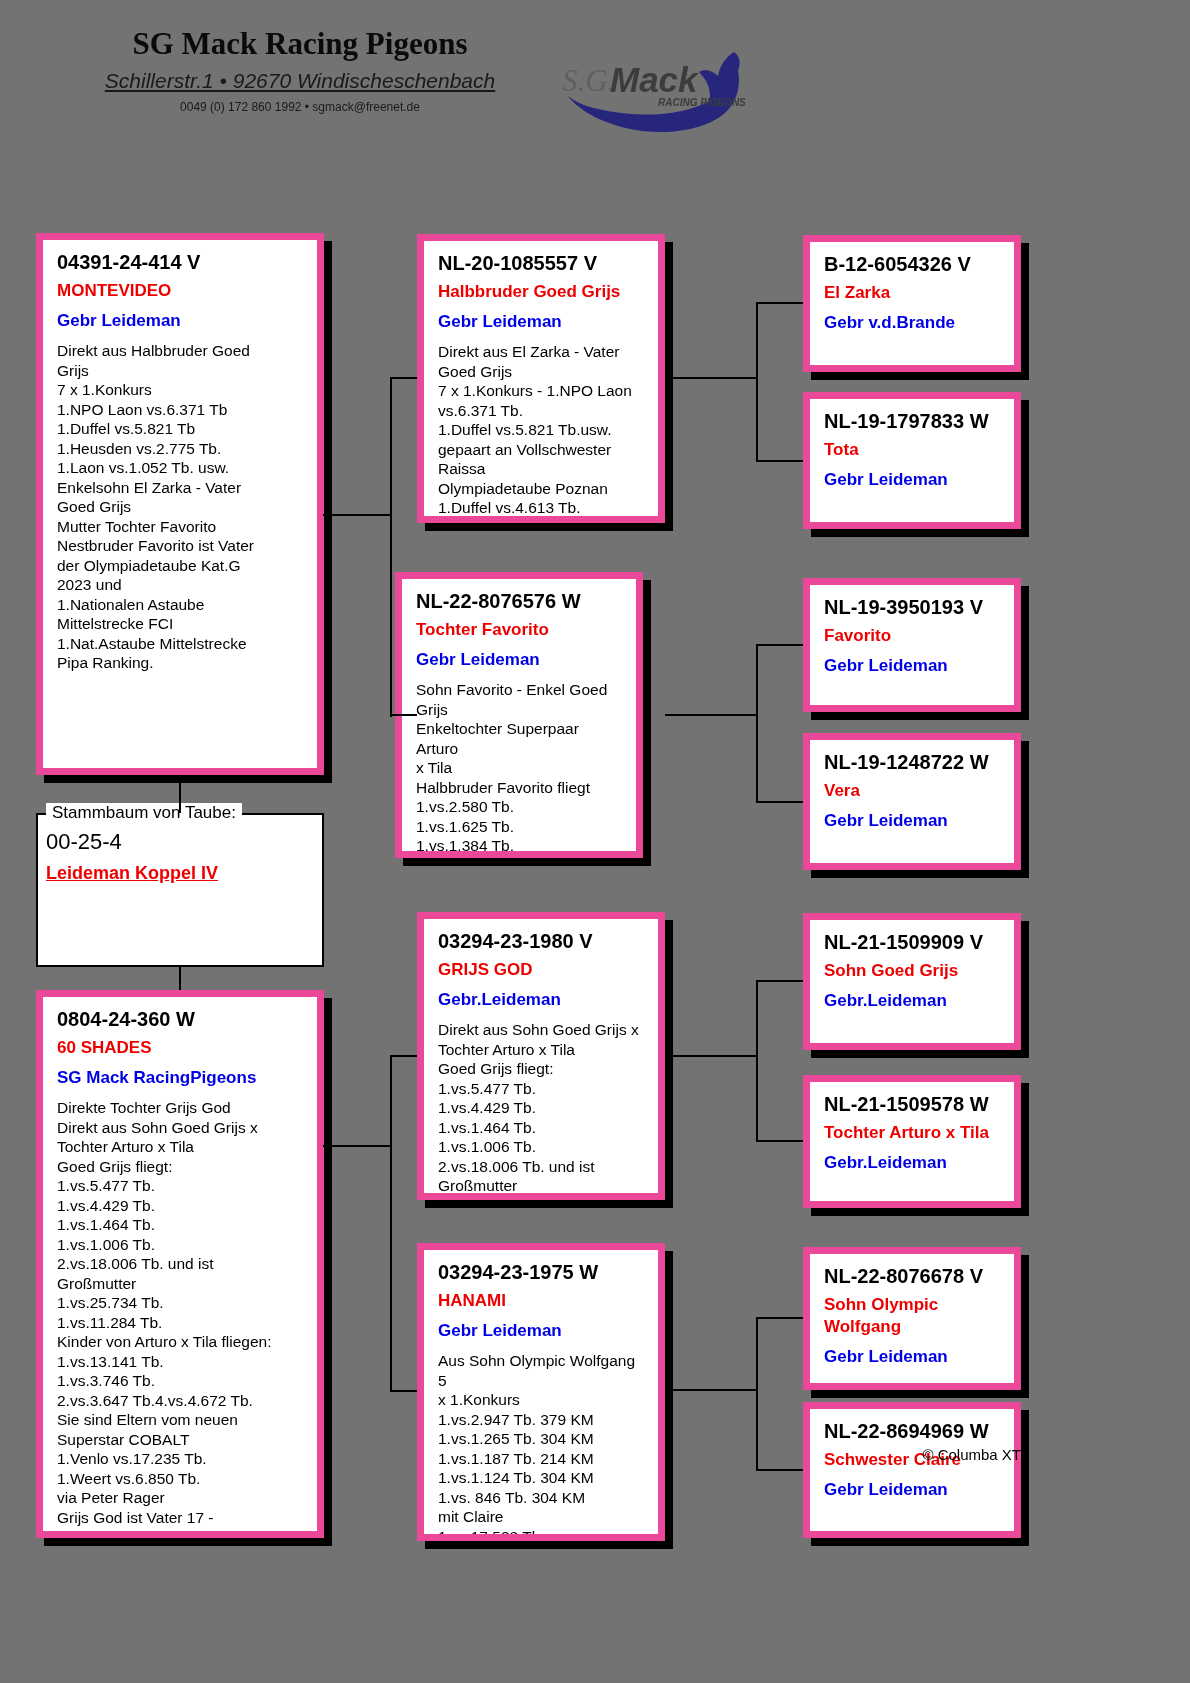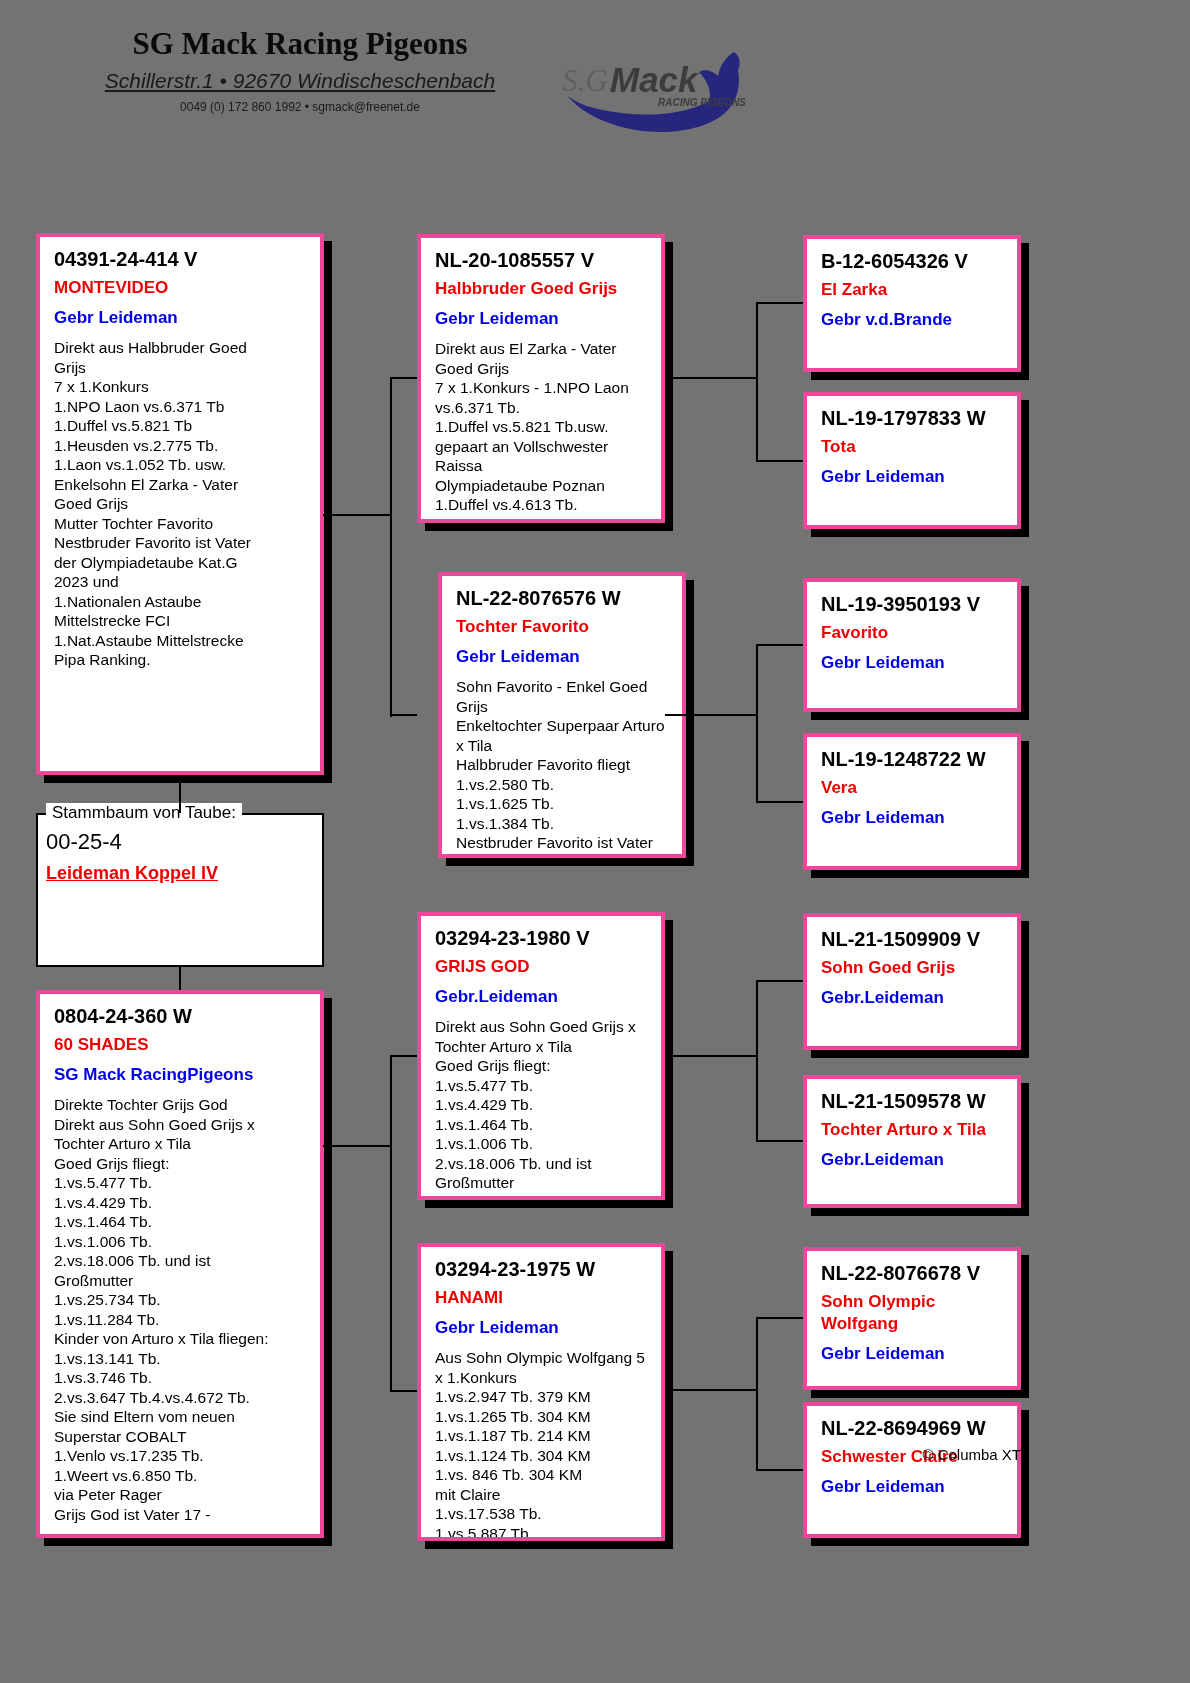--- a/index.html
+++ b/index.html
@@ -5,21 +5,21 @@
   html,body{margin:0;padding:0;background:#fff;}
   .page{position:relative;width:1190px;height:1683px;background:#737373;overflow:hidden;
         font-family:"Liberation Sans",sans-serif;color:#000;}
   
   .hdr{position:absolute;left:55px;top:26px;width:490px;text-align:center;}
   .hdr-title{font-family:"Liberation Serif",serif;font-weight:bold;font-size:31px;color:#0a0a0a;}
   .hdr-address{font-style:italic;font-size:21px;margin-top:7px;color:#1a1a1a;text-decoration:underline;}
   .hdr-contact{font-size:12px;margin-top:7px;color:#1a1a1a;}
   .logo{position:absolute;left:558px;top:48px;width:218px;height:98px;}
   
-  .pbox{position:absolute;box-sizing:border-box;background:#fff;border:4px solid #ec4899;
+  .pbox{position:absolute;box-sizing:border-box;background:#fff;border:7px solid #ec4899;
         box-shadow:8px 8px 0 0 #000;padding:10px 14px;overflow:hidden;}
   .ring{font-size:20px;font-weight:bold;line-height:25px;color:#000;white-space:nowrap;}
   .pname{font-size:17px;font-weight:bold;line-height:22px;margin-top:5px;color:#ee0000;}
   .fancier{font-size:17px;font-weight:bold;line-height:22px;margin-top:8px;color:#0000e8;}
   .pbody{font-size:15.5px;line-height:19.5px;margin-top:9px;color:#000;white-space:pre-line;}
   
   .subject-box{position:absolute;box-sizing:border-box;background:#fff;border:2px solid #000;padding:14px 8px;}
   .subject-legend{position:absolute;top:-12px;left:8px;background:#fff;padding:0 6px;font-size:17px;color:#000;white-space:nowrap;}
   .subject-ring{font-size:22px;font-weight:normal;line-height:26px;margin-top:0;color:#000;}
   .subject-name{font-size:18px;font-weight:bold;line-height:24px;margin-top:6px;color:#ee0000;text-decoration:underline;}
@@ -114,21 +114,21 @@
 7 x 1.Konkurs - 1.NPO Laon
 vs.6.371 Tb.
 1.Duffel vs.5.821 Tb.usw.
 gepaart an Vollschwester
 Raissa
 Olympiadetaube Poznan
 1.Duffel vs.4.613 Tb.
 2.Prov Quievrain vs.10.570 Tb.</div>
   </div>
 
-  <div class="pbox" style="left:438px;top:572px;width:248px;height:286px">
+  <div class="pbox" style="left:395px;top:572px;width:248px;height:286px">
     <div class="ring">NL-22-8076576 W</div>
     <div class="pname">Tochter Favorito</div>
     <div class="fancier">Gebr Leideman</div>
     <div class="pbody">Sohn Favorito - Enkel Goed
 Grijs
 Enkeltochter Superpaar Arturo
 x Tila
 Halbbruder Favorito fliegt
 1.vs.2.580 Tb.
 1.vs.1.625 Tb.

